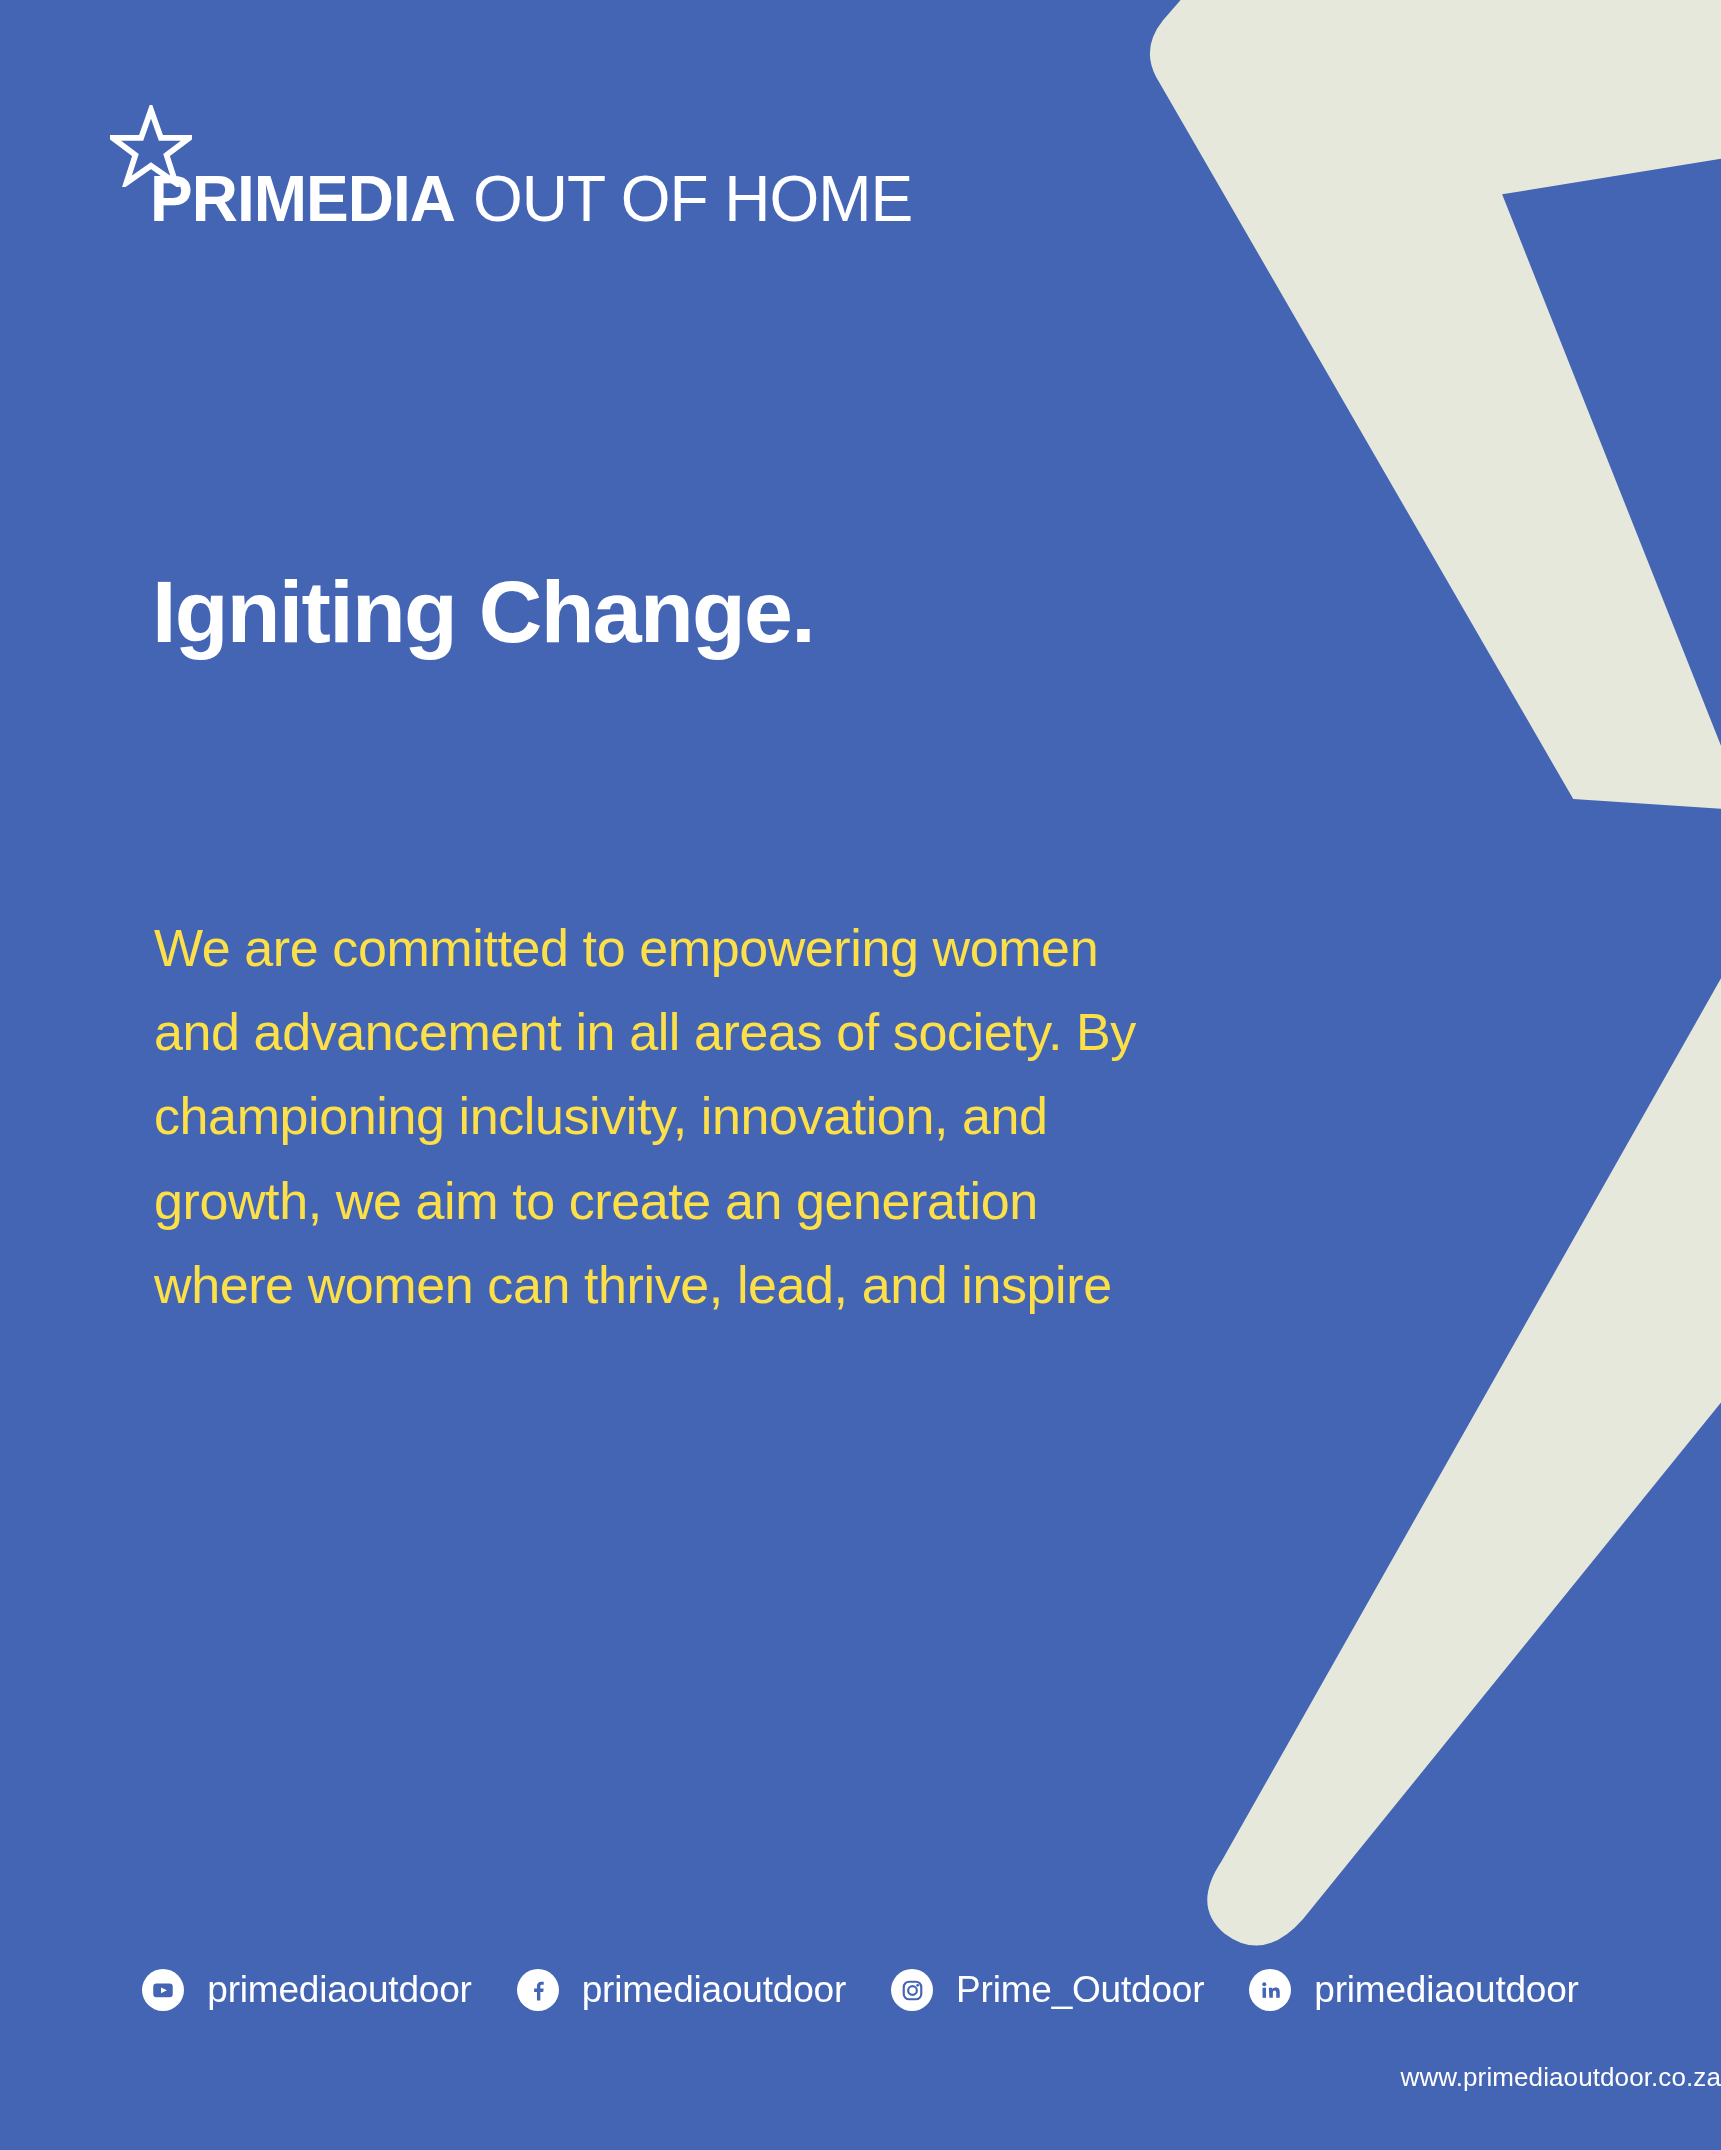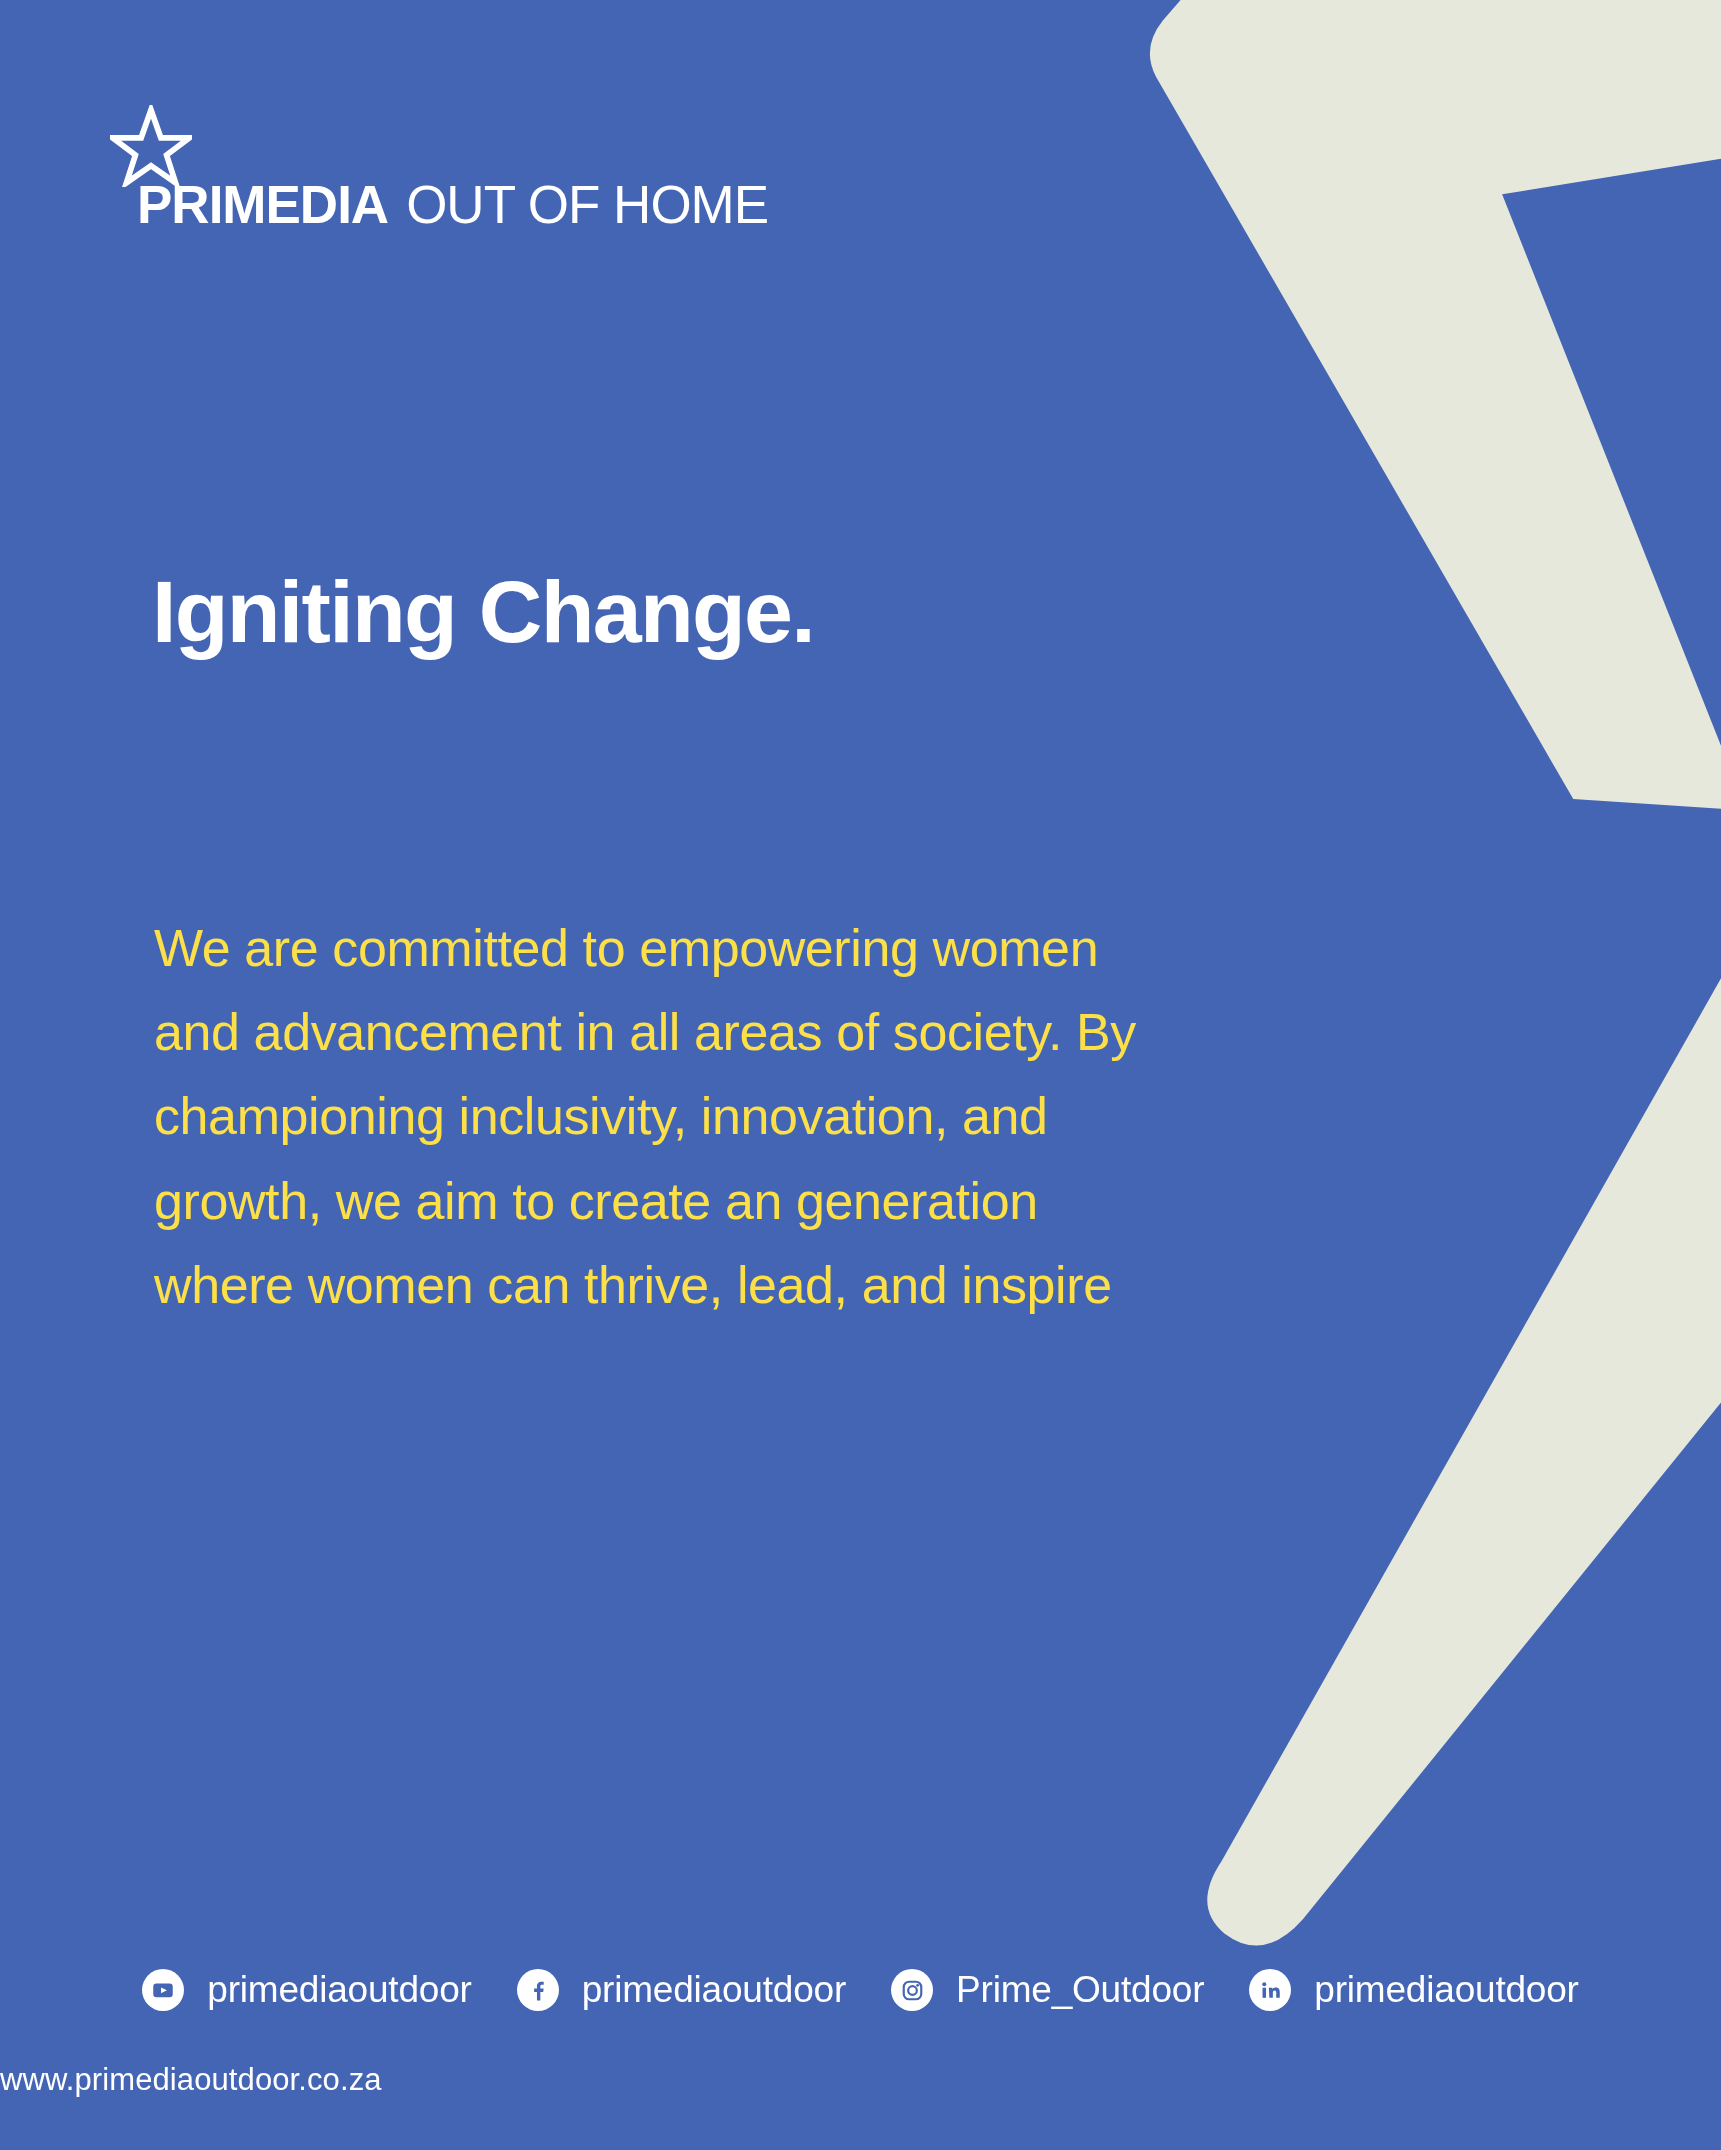--- a/index.html
+++ b/index.html
@@ -38,23 +38,23 @@
   }
   #logo-star {
     position: absolute;
     left: 6.8px;
     top: -9.6px;
     width: 82px;
     height: 82px;
   }
   .logo-wordmark {
     position: relative;
-    margin-left: 34px;
-    color: #ffffff;
-    font-size: 53px;
+    margin-left: 47px;
+    color: #ffffff;
+    font-size: 64px;
     line-height: 1;
     letter-spacing: -1px;
     white-space: nowrap;
   }
   .logo-strong { font-weight: 700; }
   .logo-light  { font-weight: 400; }
 
   
   #headline {
     position: absolute;
@@ -117,23 +117,23 @@
     letter-spacing: -0.2px;
     white-space: nowrap;
   }
 
   
   #website {
     position: absolute;
     left: 0;
     right: 0;
     top: 2062px;
-    text-align: left;
-    color: #ffffff;
-    font-size: 31px;
+    text-align: right;
+    color: #ffffff;
+    font-size: 26px;
     font-weight: 400;
     letter-spacing: 0.1px;
   }
 </style>
 </head>
 <body>
 
 <div id="poster">
 
   <svg id="deco" viewBox="0 0 2516 3144" preserveAspectRatio="none" aria-hidden="true">

